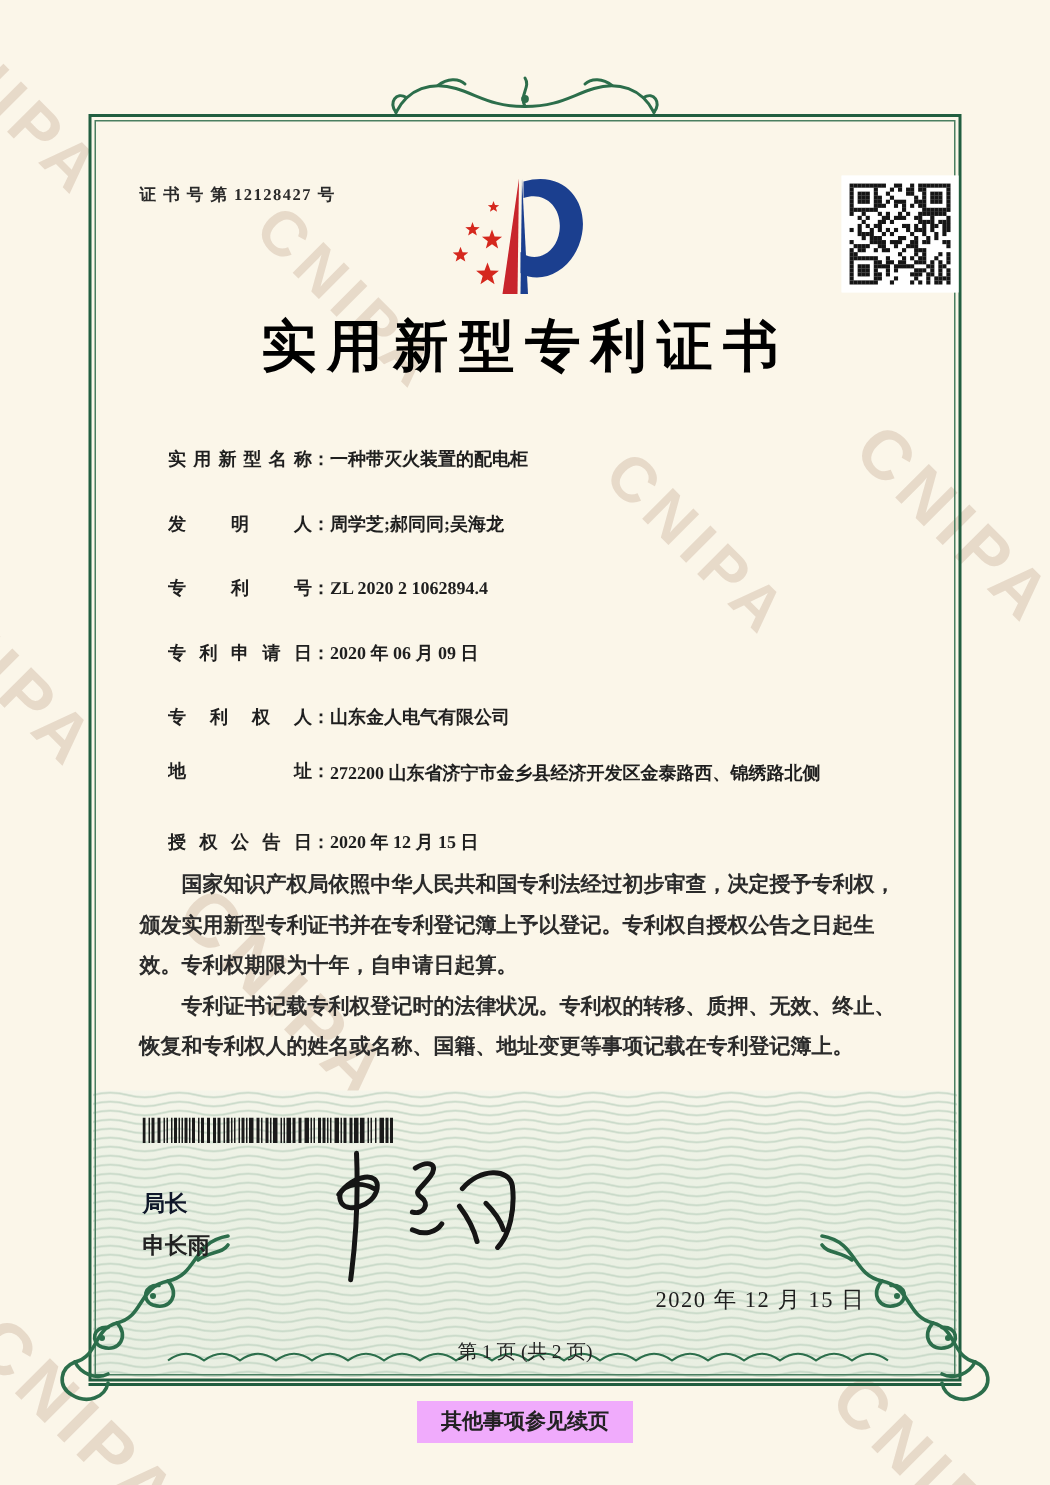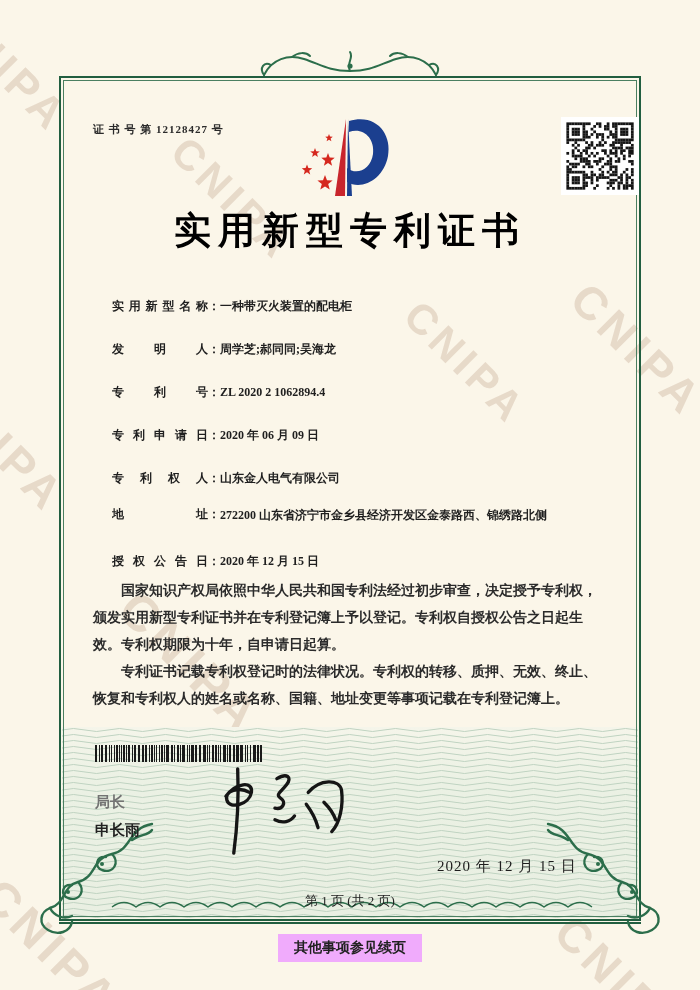--- a/index.html
+++ b/index.html
@@ -35,21 +35,21 @@
   .fvalue-wrap{display:inline-block;width:412px;line-height:24px;vertical-align:top;}
   .grant-no-group{position:absolute;left:258px;top:0;}
   
   .body-text{position:absolute;left:93px;top:577px;width:517px;font-size:14px;line-height:27px;
              color:#2b2b2b;font-weight:700;}
   .body-text p{margin:0;text-indent:2em;}
   
   .barcode{position:absolute;left:95px;top:745px;width:168px;height:17px;}
   
   .director-title{position:absolute;left:95px;top:793px;font-size:15px;font-weight:700;
-                  font-family:"Liberation Sans","DejaVu Sans",sans-serif;color:#737373;}
+                  font-family:"Liberation Sans","DejaVu Sans",sans-serif;color:#0f172a;}
   .director-name{position:absolute;left:95px;top:821px;font-size:15px;font-weight:700;
                  font-family:"Liberation Sans","DejaVu Sans",sans-serif;color:#222;}
   .signature{position:absolute;left:190px;top:763px;width:162px;height:98px;}
   .issue-date{position:absolute;left:437px;top:857px;font-size:15px;letter-spacing:1px;color:#1d1d1d;}
   .page-info{position:absolute;left:0;top:892px;width:100%;text-align:center;font-size:13px;color:#222;}
   
   .footer-note{position:absolute;left:50%;top:934px;transform:translateX(-50%);
                background:#f0abfc;padding:5px 16px;font-size:14px;font-weight:600;color:#222;}
   
   .ornament{position:absolute;pointer-events:none;}

